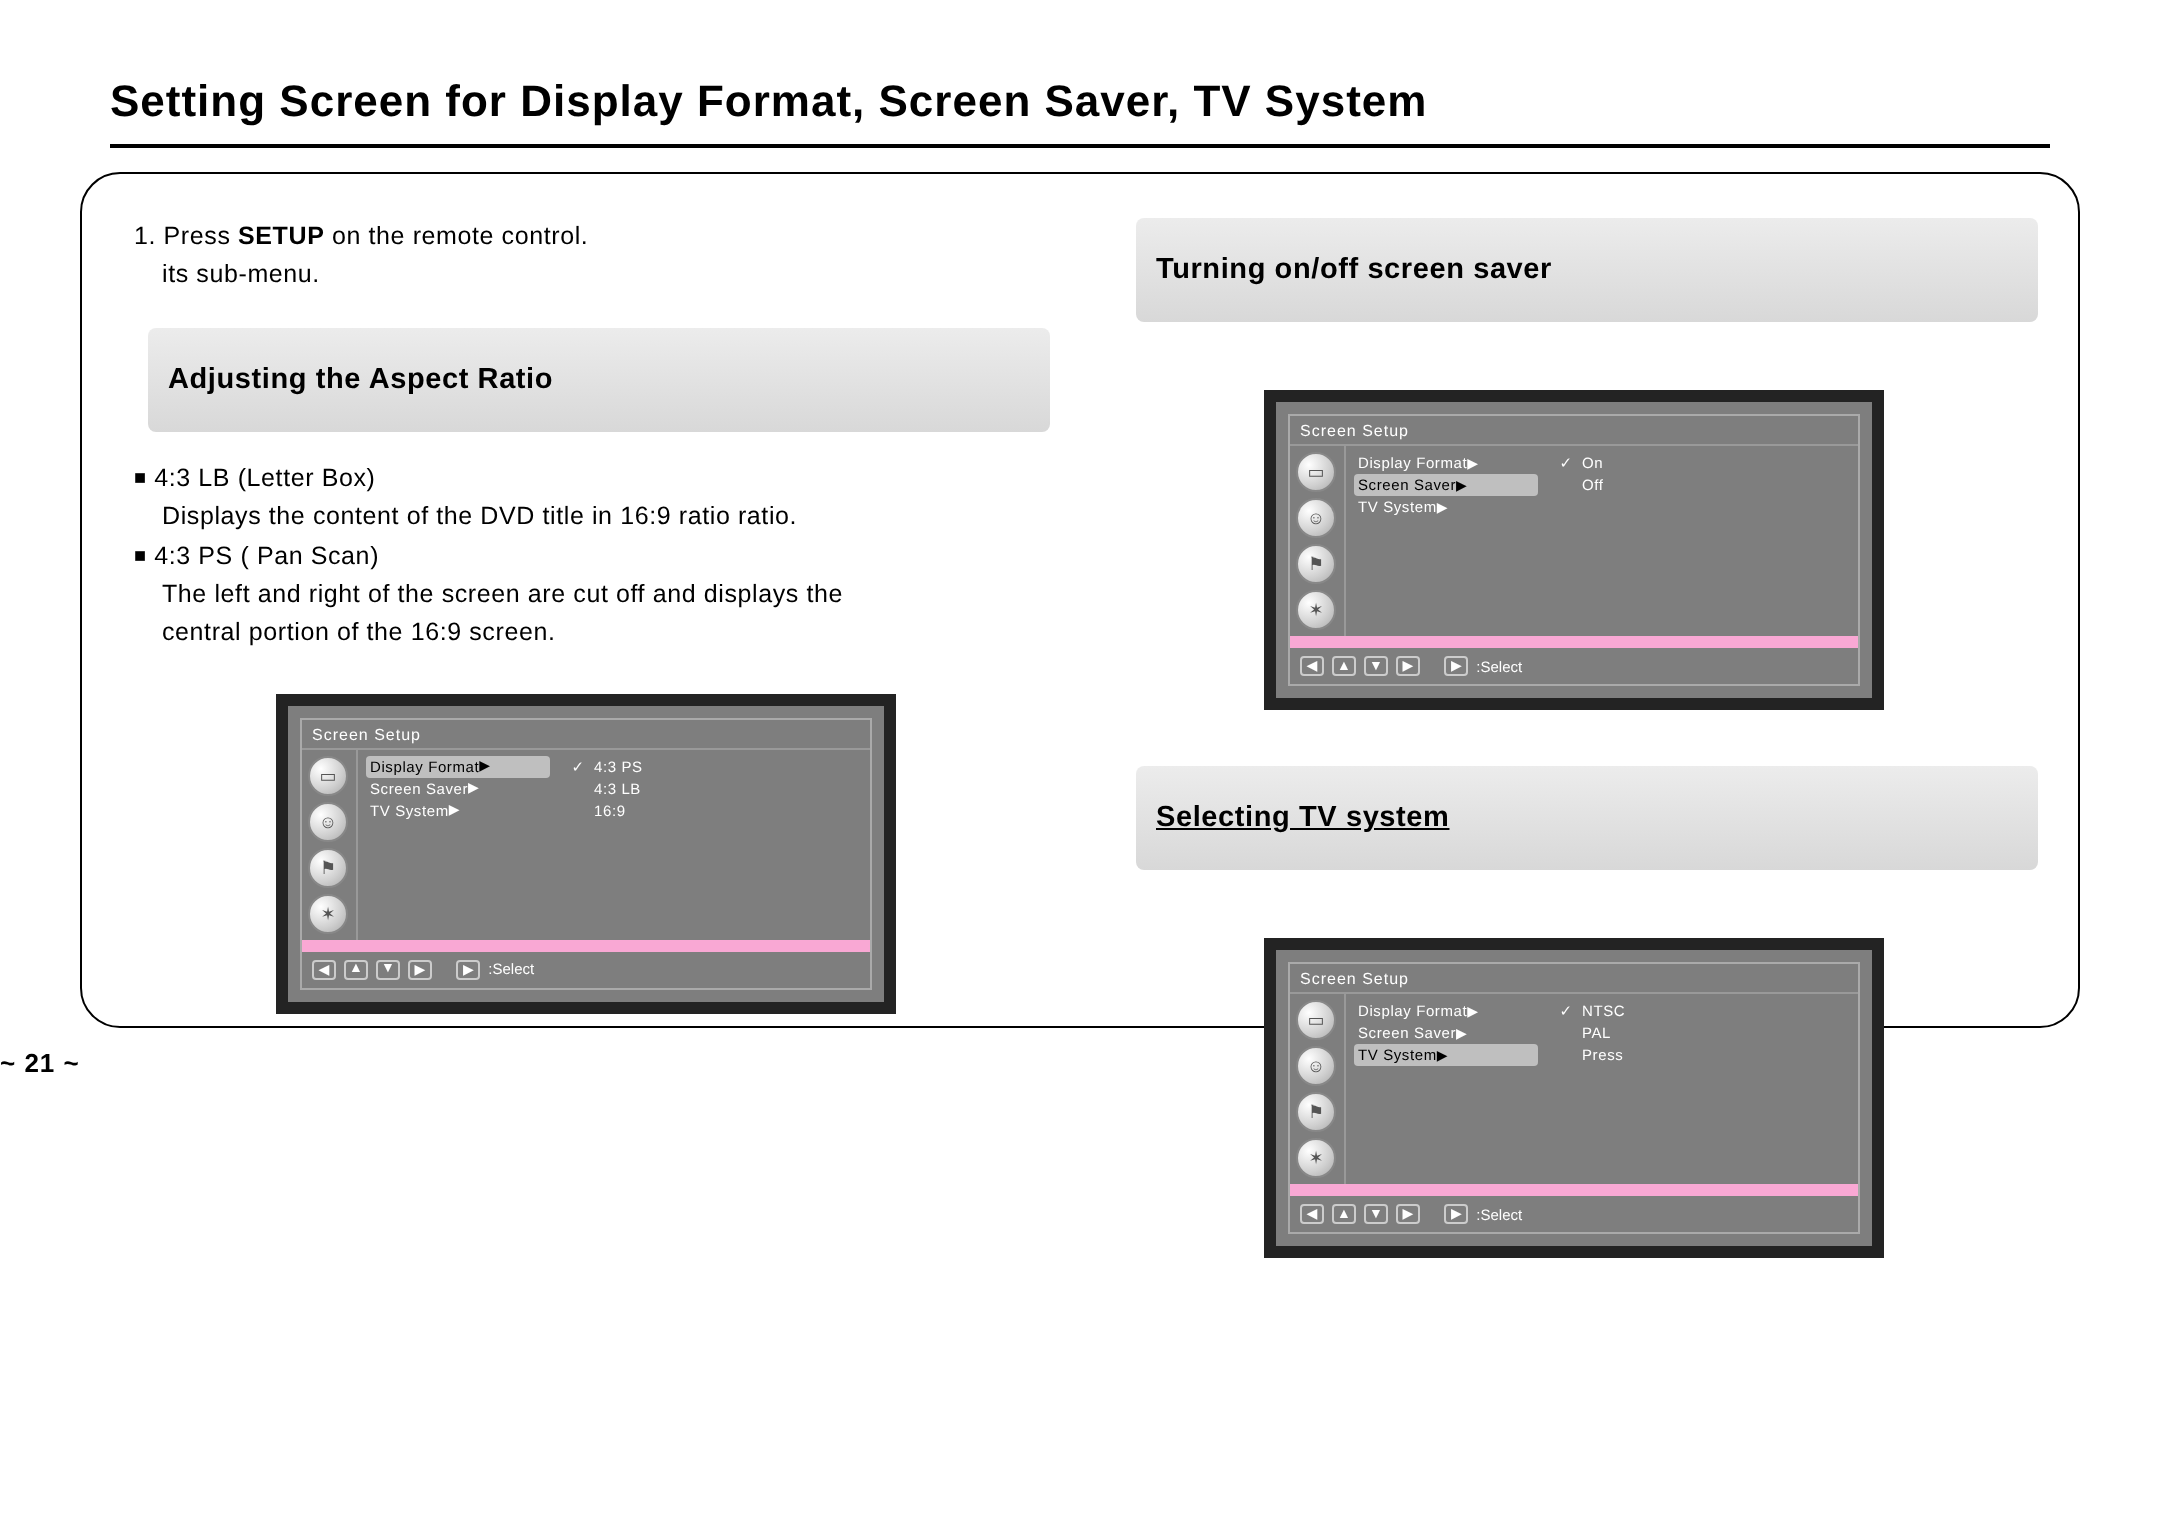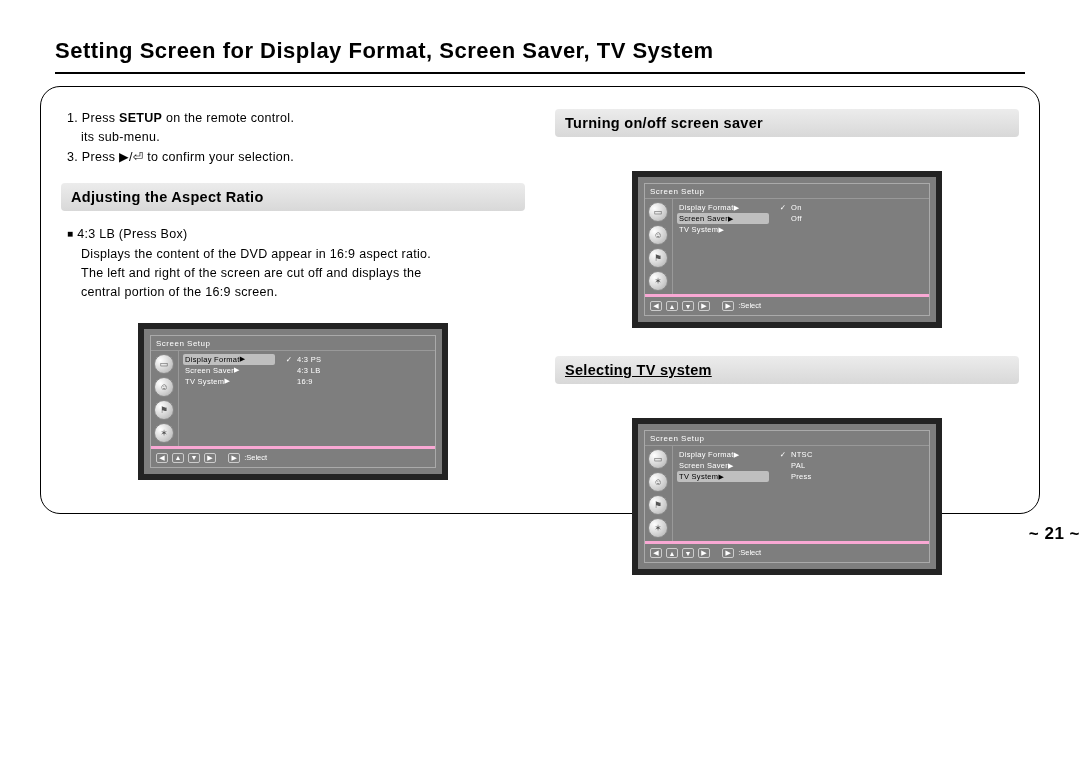--- a/index.html
+++ b/index.html
@@ -44,22 +44,22 @@
   }
   .instr-list li { list-style: none; }
   .instr-list .sub { padding-left: 14px; }
   .instr-list b { font-weight: bold; }
   .section-bar {
     background: linear-gradient(to bottom, #ececec, #d8d8d8);
     border-radius: 4px;
     font-size: 14.5px;
     font-weight: bold;
     letter-spacing: 0.3px;
-    padding: 6px 10px;
-    margin: 16px 0 14px 0;
+    padding: 18px 10px;
+    margin: 16px 0 14px 13px;
     color: #000;
   }
   .col-right .section-bar:first-child { margin-top: 0; }
   .desc-block {
     font-size: 12.5px;
     line-height: 1.55;
     letter-spacing: 0.3px;
     padding-left: 6px;
   }
   .sq { font-size: 10px; vertical-align: 1px; }
@@ -136,68 +136,68 @@
   .osd-menu-row .arw { font-size: 7px; }
   .osd-opts {
     flex: 1;
     padding: 3px 4px;
     font-size: 7.5px;
     letter-spacing: 0.3px;
   }
   .osd-opt { padding: 1px 2px; display: flex; align-items: center; gap: 4px; }
   .osd-opt .chk { width: 8px; display: inline-block; text-align: center; }
   .osd-footer {
-    border-top: 3px solid #f9a8d4;
+    border-top: 6px solid #f9a8d4;
     padding: 4px 5px;
     display: flex;
-    align-items: flex-start;
+    align-items: center;
     gap: 4px;
     font-size: 7.5px;
     color: #fff;
   }
   .kbox {
     width: 12px;
     height: 10px;
     border: 1px solid #ccc;
     border-radius: 2px;
     display: inline-flex;
     align-items: center;
     justify-content: center;
     font-size: 7px;
   }
   .page-num {
-    text-align: right;
-    font-size: 17px;
+    text-align: left;
+    font-size: 13px;
     font-weight: bold;
     letter-spacing: 0.5px;
     margin-top: 6px;
   }
 </style>
 </head>
 <body>
 
 <div class="page-title">Setting Screen for Display Format, Screen Saver, TV System</div>
 <div class="title-underline"></div>
 
 <div class="content-frame">
 
   <div class="col col-left">
     <ul class="instr-list">
       <li>
         <span>1. Press </span><b>SETUP</b><span> on the remote control.</span>
       </li>
       <li class="sub">its sub-menu.</li>
-      <li>3. Press  ▶/⏎  to confirm your selection.</li>
     </ul>
 
     <div class="section-bar">Adjusting the Aspect Ratio</div>
 
     <div class="desc-block">
-      <div><span class="sq">■</span> <span>4:3 LB (Press Box)</span></div>
-      <span class="indent">Displays the content of the DVD appear in 16:9 aspect ratio.</span>
+      <div><span class="sq">■</span> <span>4:3 LB (Letter Box)</span></div>
+      <span class="indent">Displays the content of the DVD title in 16:9 ratio ratio.</span>
+      <div><span class="sq">■</span> <span>4:3 PS ( Pan Scan)</span></div>
       <span class="indent">The left and right of the screen are cut off and displays the</span>
       <span class="indent">central portion of the 16:9 screen.</span>
     </div>
 
     <div class="osd-wrap">
       <div class="osd">
         <div class="osd-inner">
           <div class="osd-title">Screen Setup</div>
           <div class="osd-body">
             <div class="osd-icons">

